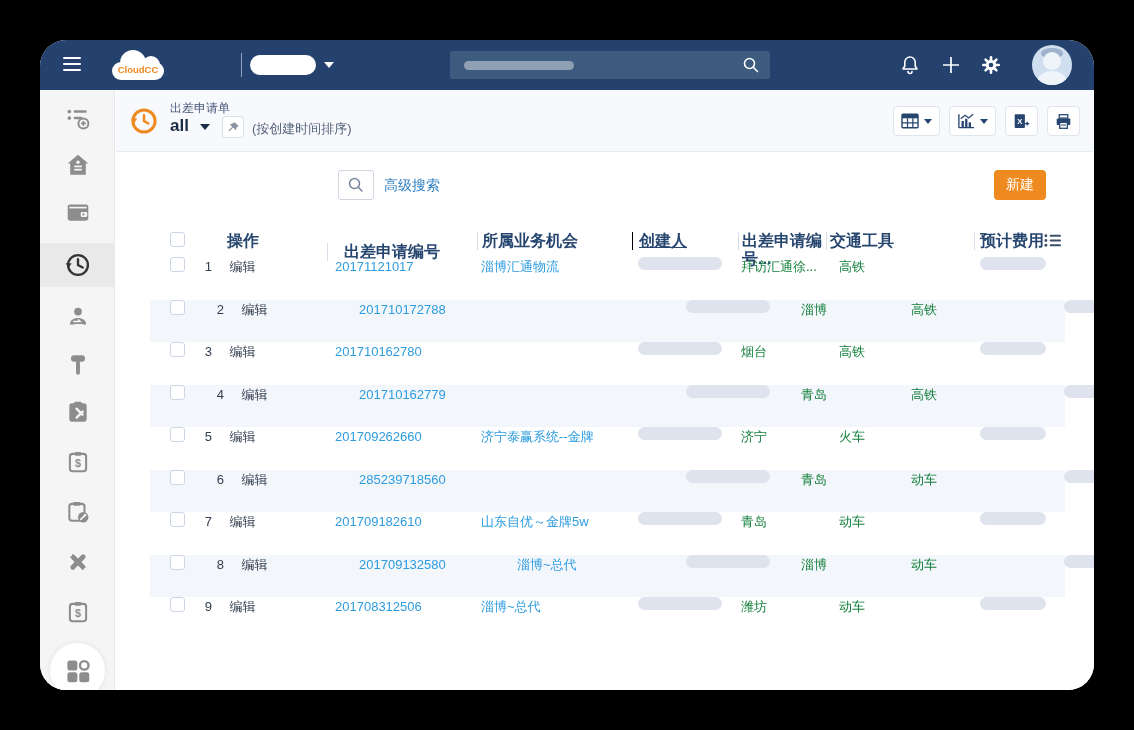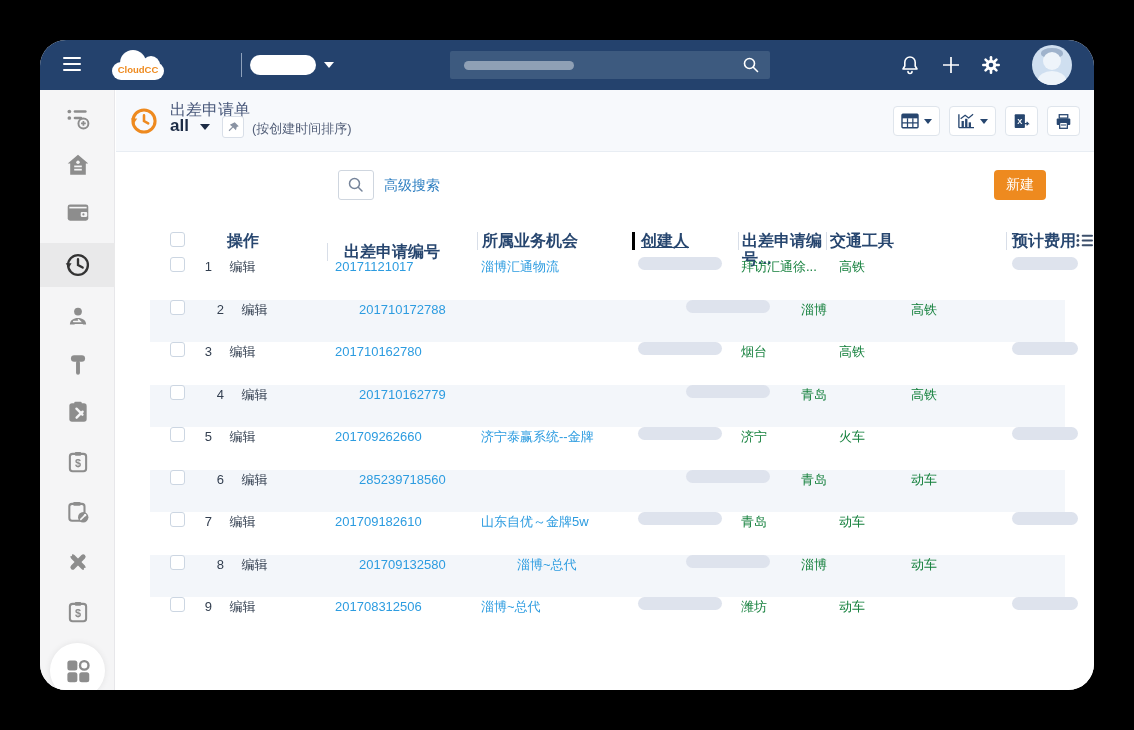--- a/index.html
+++ b/index.html
@@ -35,21 +35,21 @@
   
   .sidebar { position:absolute; left:0; top:50px; width:75px; height:600px; background:#f5f5f6; border-right:1px solid #e7e7ea; }
   .side-item { position:absolute; left:0; width:75px; height:44px; display:flex; align-items:center; justify-content:center; cursor:pointer; }
   .side-item.active { background:#e9e9ea; }
   .launcher { position:absolute; left:10px; top:553px; width:55px; height:55px; border-radius:50%; background:#fff; box-shadow:0 0 6px rgba(0,0,0,.08); display:flex; align-items:center; justify-content:center; cursor:pointer; }
 
   
   .main { position:absolute; left:76px; top:50px; width:978px; height:600px; background:#fff; }
   .page-head { position:absolute; left:0; top:0; width:100%; height:62px; background:#f7f9fc; border-bottom:1px solid #e8edf3; }
   .obj-icon { position:absolute; left:14px; top:17px; }
-  .entity-label { position:absolute; left:54px; top:10px; font-size:16px; color:#49587a; }
+  .entity-label { position:absolute; left:54px; top:10px; font-size:12px; color:#49587a; }
   .view-name { position:absolute; left:54px; top:26px; font-size:17px; font-weight:bold; color:#1c2b45; cursor:pointer; }
   .view-caret { position:absolute; left:84px; top:34px; border-top-color:#1c2b45; cursor:pointer; }
   .pin-btn { position:absolute; left:106px; top:26px; width:22px; height:22px; background:#fff; border:1px solid #d9dfe8; border-radius:3px; display:flex; align-items:center; justify-content:center; cursor:pointer; }
   .sort-note { position:absolute; left:136px; top:30px; font-size:13px; color:#55617a; }
   .view-btns { position:absolute; right:14px; top:16px; display:flex; gap:9px; }
   .vbtn { height:30px; background:#fff; border:1px solid #dfe5ec; border-radius:4px; display:flex; align-items:center; justify-content:center; gap:5px; padding:0 7px; cursor:pointer; }
   .vbtn .caret { border-left-width:4px; border-right-width:4px; border-top:5px solid #27466f; }
 
   .search-row { position:absolute; left:0; top:62px; width:100%; height:58px; background:#fff; }
   .list-search { position:absolute; left:34px; top:18px; width:182px; height:30px; border:1px solid #cfd6df; border-radius:3px; font-size:13px; color:#333; padding:0 10px; outline:none; background:#fff; }
@@ -63,25 +63,25 @@
   .thead { display:flex; height:32px; align-items:center; }
   .thead .cell { font-size:16px; font-weight:bold; color:#27466f; height:18px; line-height:18px; }
   .cell { flex:none; }
   .c-check { width:40px; padding-left:20px; }
   .c-op { width:137px; }
   .c-no { width:150px; }
   .c-opp { width:155px; }
   .c-cre { width:106px; }
   .c-dest { width:88px; }
   .c-trans { width:148px; }
-  .c-cost { width:91px; position:relative;margin-left:32px; }
+  .c-cost { width:91px; position:relative; }
   .thead .c-op { padding-left:37px; }
   .thead .c-no { padding-left:16px; border-left:1px solid #d8dee8;margin-top:21px; }
   .thead .c-opp { padding-left:4px; border-left:1px solid #d8dee8; }
-  .thead .c-cre { padding-left:6px; border-left:3px solid #000000;text-decoration:underline; }
+  .thead .c-cre { padding-left:6px; border-left:1px solid #000000;text-decoration:underline; }
   .thead .c-dest { padding-left:3px; border-left:1px solid #d8dee8; }
   .thead .c-trans { padding-left:3px; border-left:1px solid #d8dee8; }
   .thead .c-cost { padding-left:5px; border-left:1px solid #d8dee8; }
   .cols-icon { position:absolute; right:3px; top:0px; cursor:pointer; }
   .trow { display:flex; height:42.5px; align-items:flex-start; background:#fff; }
   .trow.alt { background:#f3f6fa;gap:12px; }
   .checkbox { width:15px; height:15px; border:1px solid #ccd6e2; border-radius:3px; background:#fff; cursor:pointer; }
   .row-num { display:inline-block; width:22px; text-align:right; font-size:13px; color:#333f50; }
   .edit-link { margin-left:13px; font-size:13px; color:#333f50; cursor:pointer; }
   .trow .c-no { padding-left:8px; }

